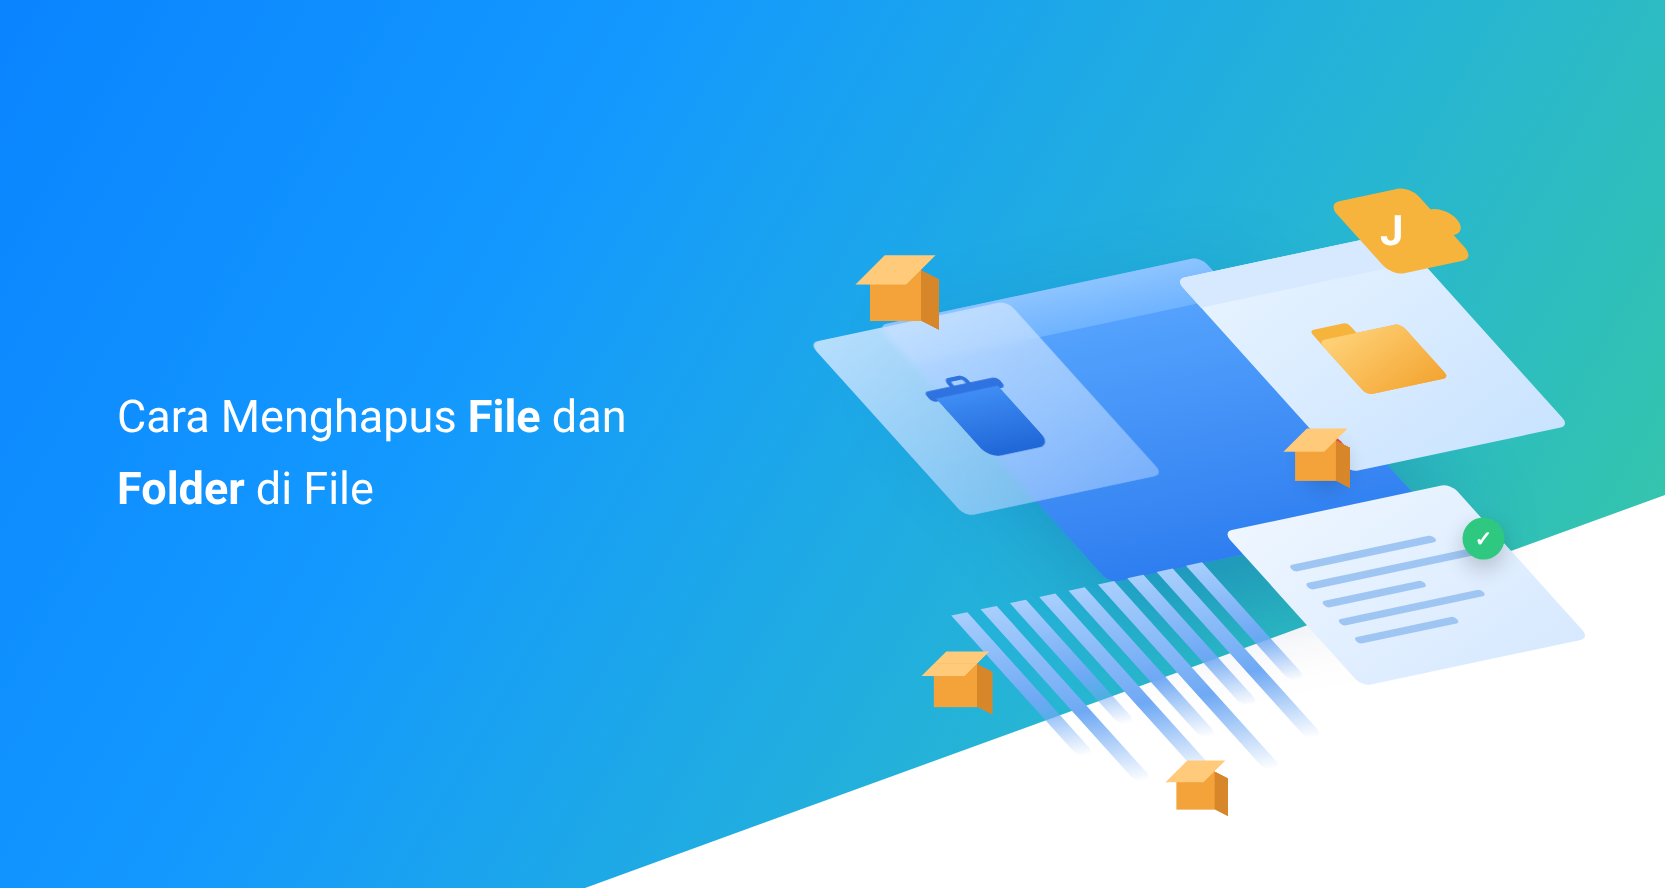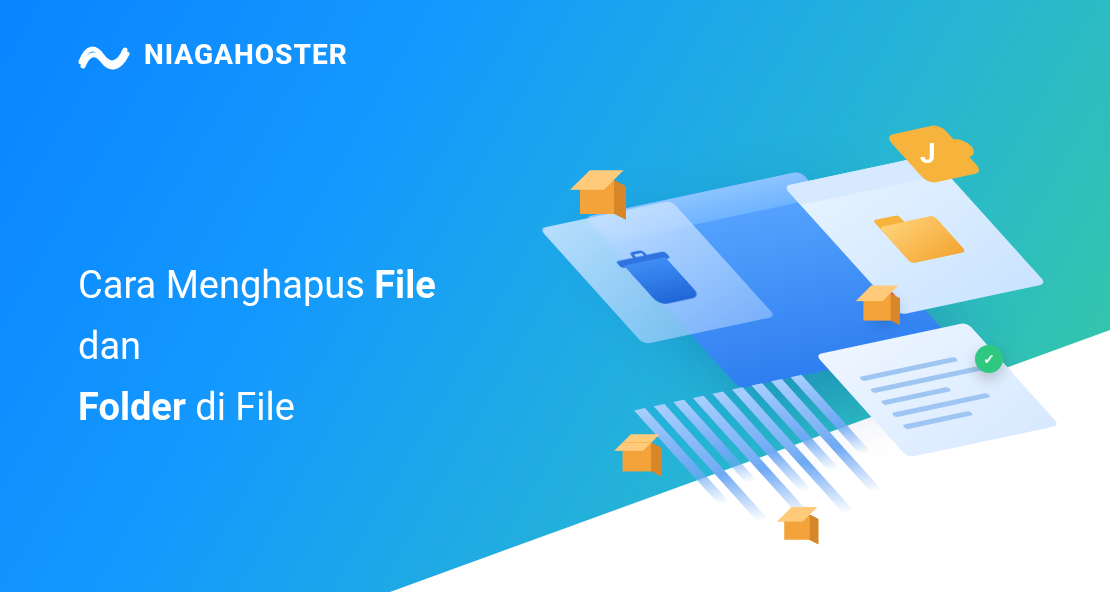--- a/index.html
+++ b/index.html
@@ -34,21 +34,21 @@
     font-weight: 800;
     letter-spacing: 1px;
     color: #fff;
   }
   .headline {
     position: absolute;
     top: 255px;
     left: 78px;
     max-width: 420px;
     color: #fff;
-    font-size: 38px;
+    font-size: 30px;
     line-height: 1.6;
     font-weight: 400;
   }
   .headline b { font-weight: 700; }
 
   
   .illu {
     position: absolute;
     left: 520px;
     top: 90px;
@@ -146,29 +146,20 @@
   .shred .s:nth-child(7){left:120px;height:100px;}
   .shred .s:nth-child(8){left:140px;height:130px;}
   .shred .s:nth-child(9){left:160px;height:90px;}
 </style>
 </head>
 <body>
 
 <div class="canvas">
   <div class="tri"></div>
 
-  <div class="logo">
-    <span class="logo-mark">
-      <svg width="52" height="30" viewBox="0 0 52 30" fill="none">
-        <path d="M3 22 C 9 6, 17 6, 24 16 C 31 26, 40 26, 47 10" stroke="#fff" stroke-width="5" stroke-linecap="round" fill="none"></path>
-        <path d="M5 26 C 11 12, 18 12, 25 21 C 32 30, 41 30, 49 14" stroke="#fff" stroke-width="5" stroke-linecap="round" fill="none"></path>
-      </svg>
-    </span>
-    <span class="logo-text">NIAGAHOSTER</span>
-  </div>
 
   <div class="headline">
     <span>Cara Menghapus </span><b>File</b><span> dan </span><br>
     <b>Folder</b><span> di File</span>
   </div>
 
   <div class="illu">
     <div class="iso main-window"></div>
 
     <div class="iso trash-panel">

